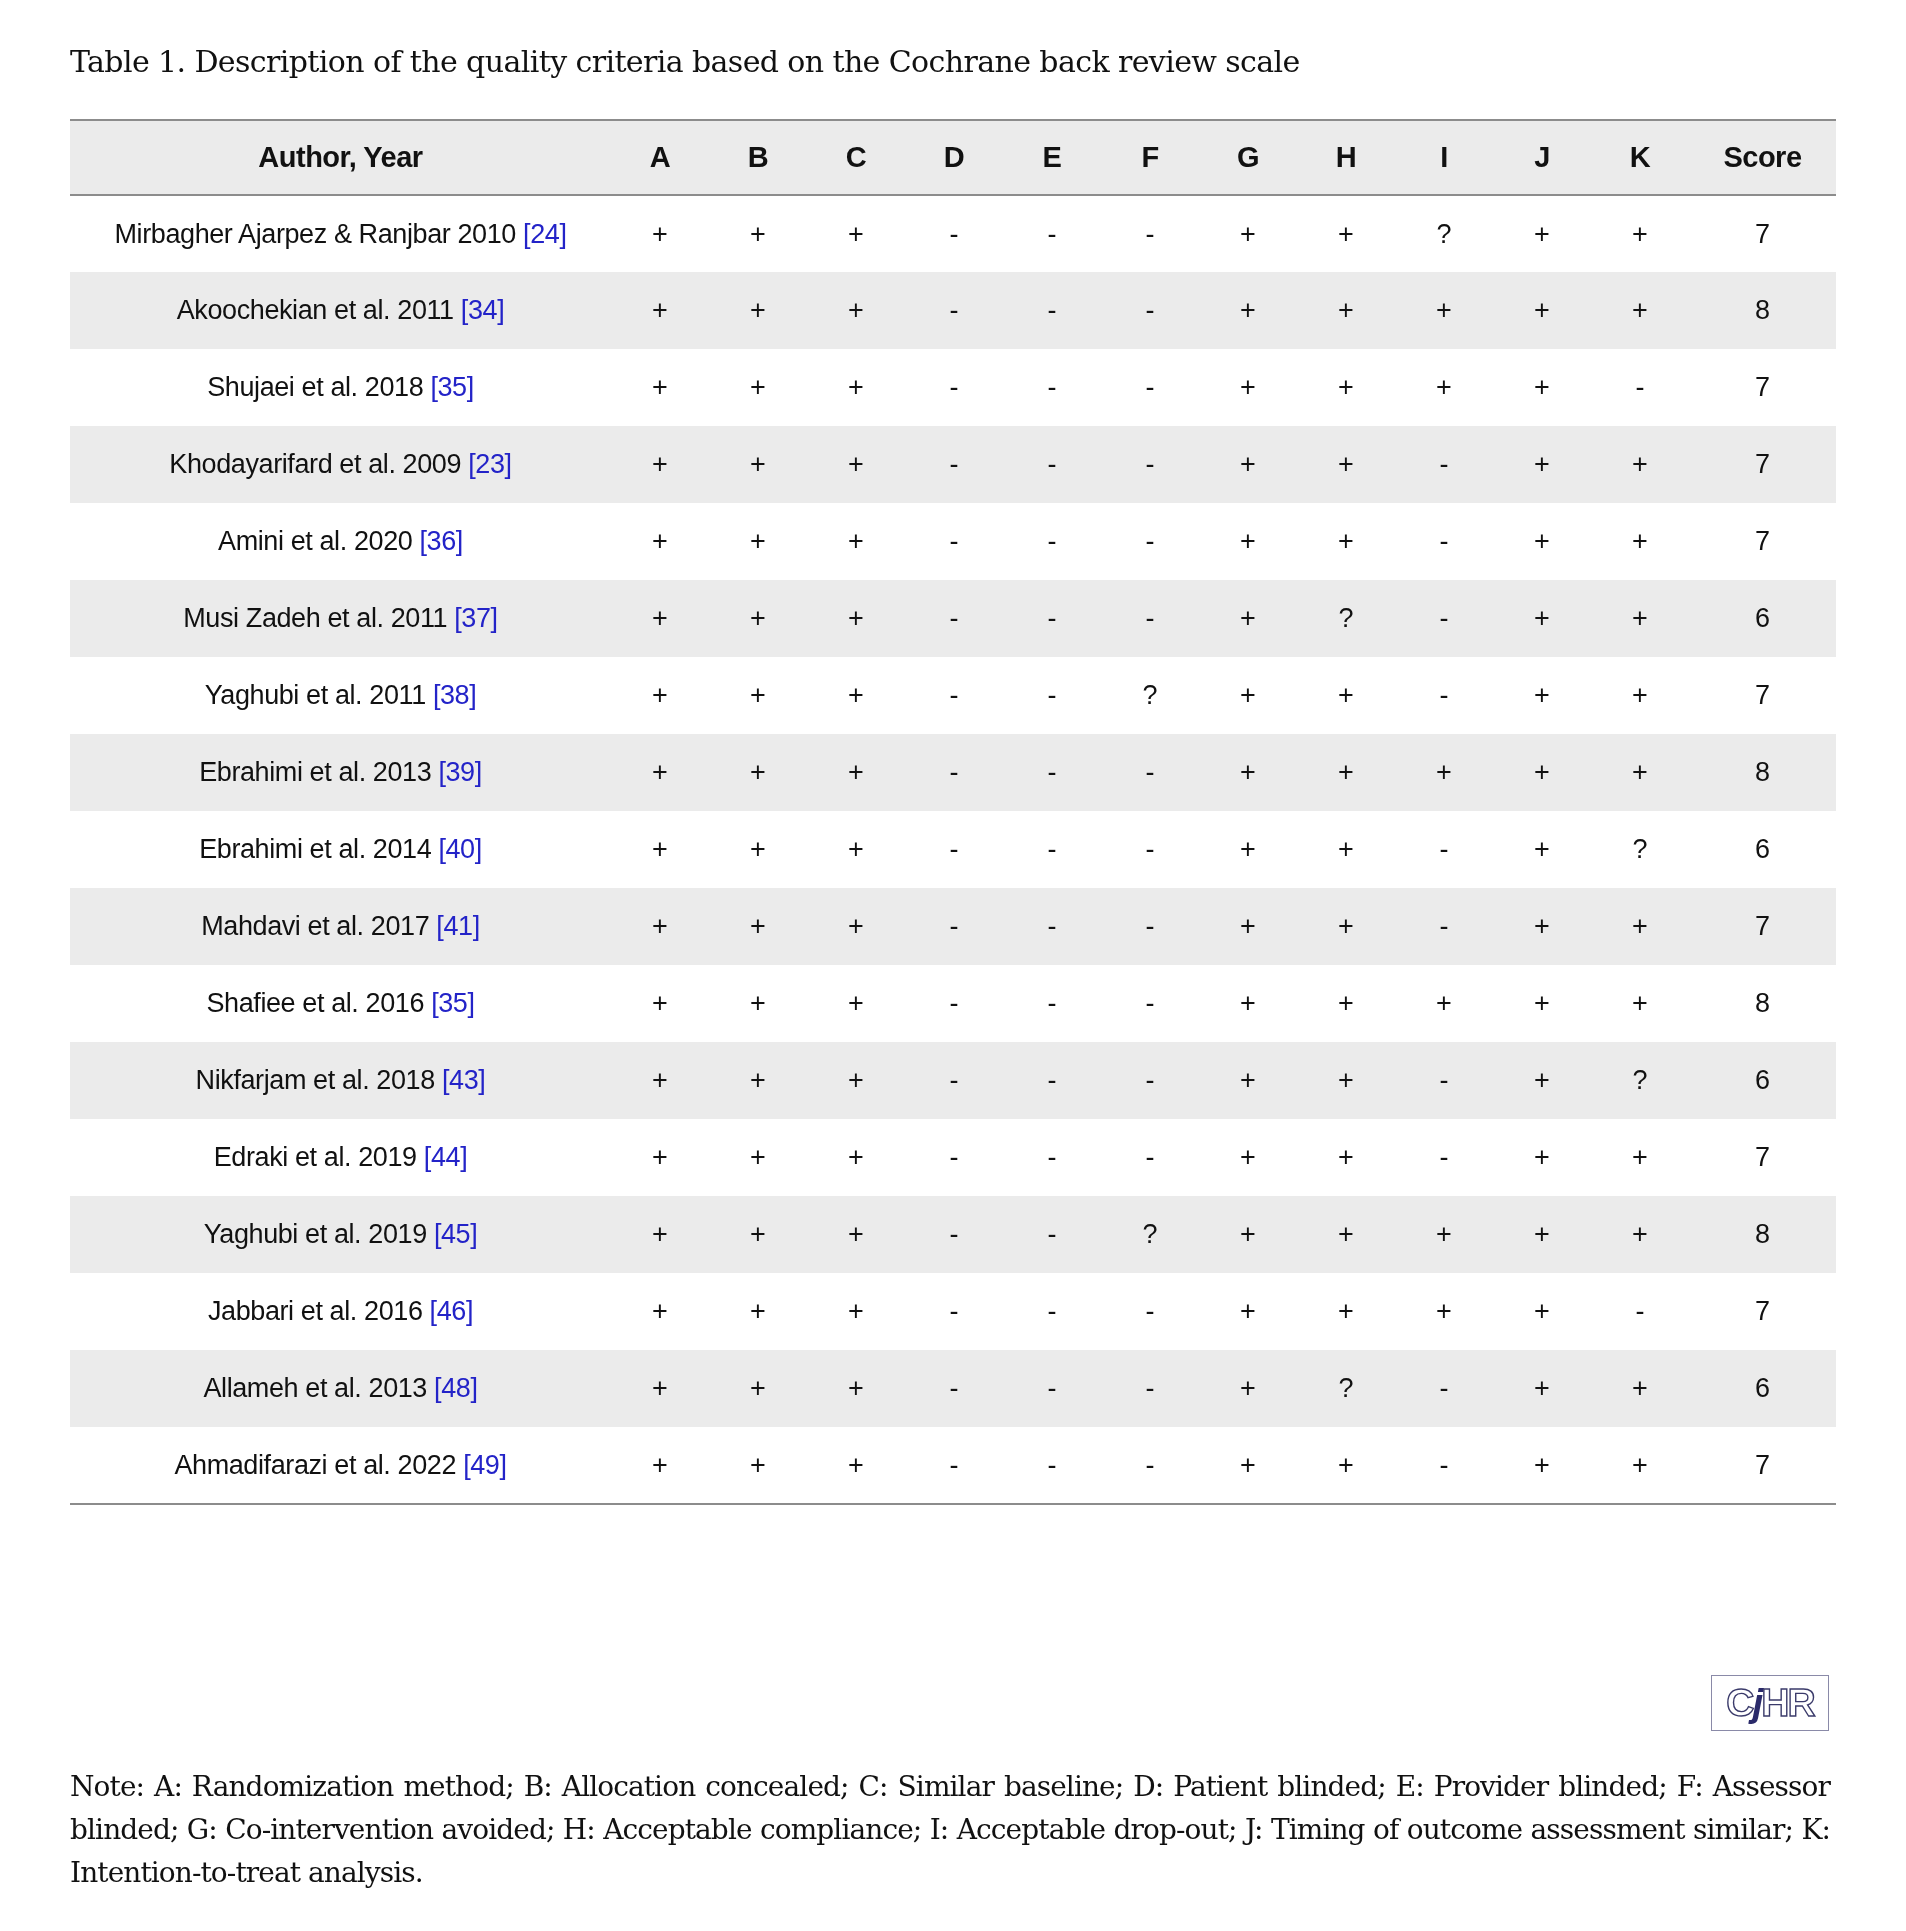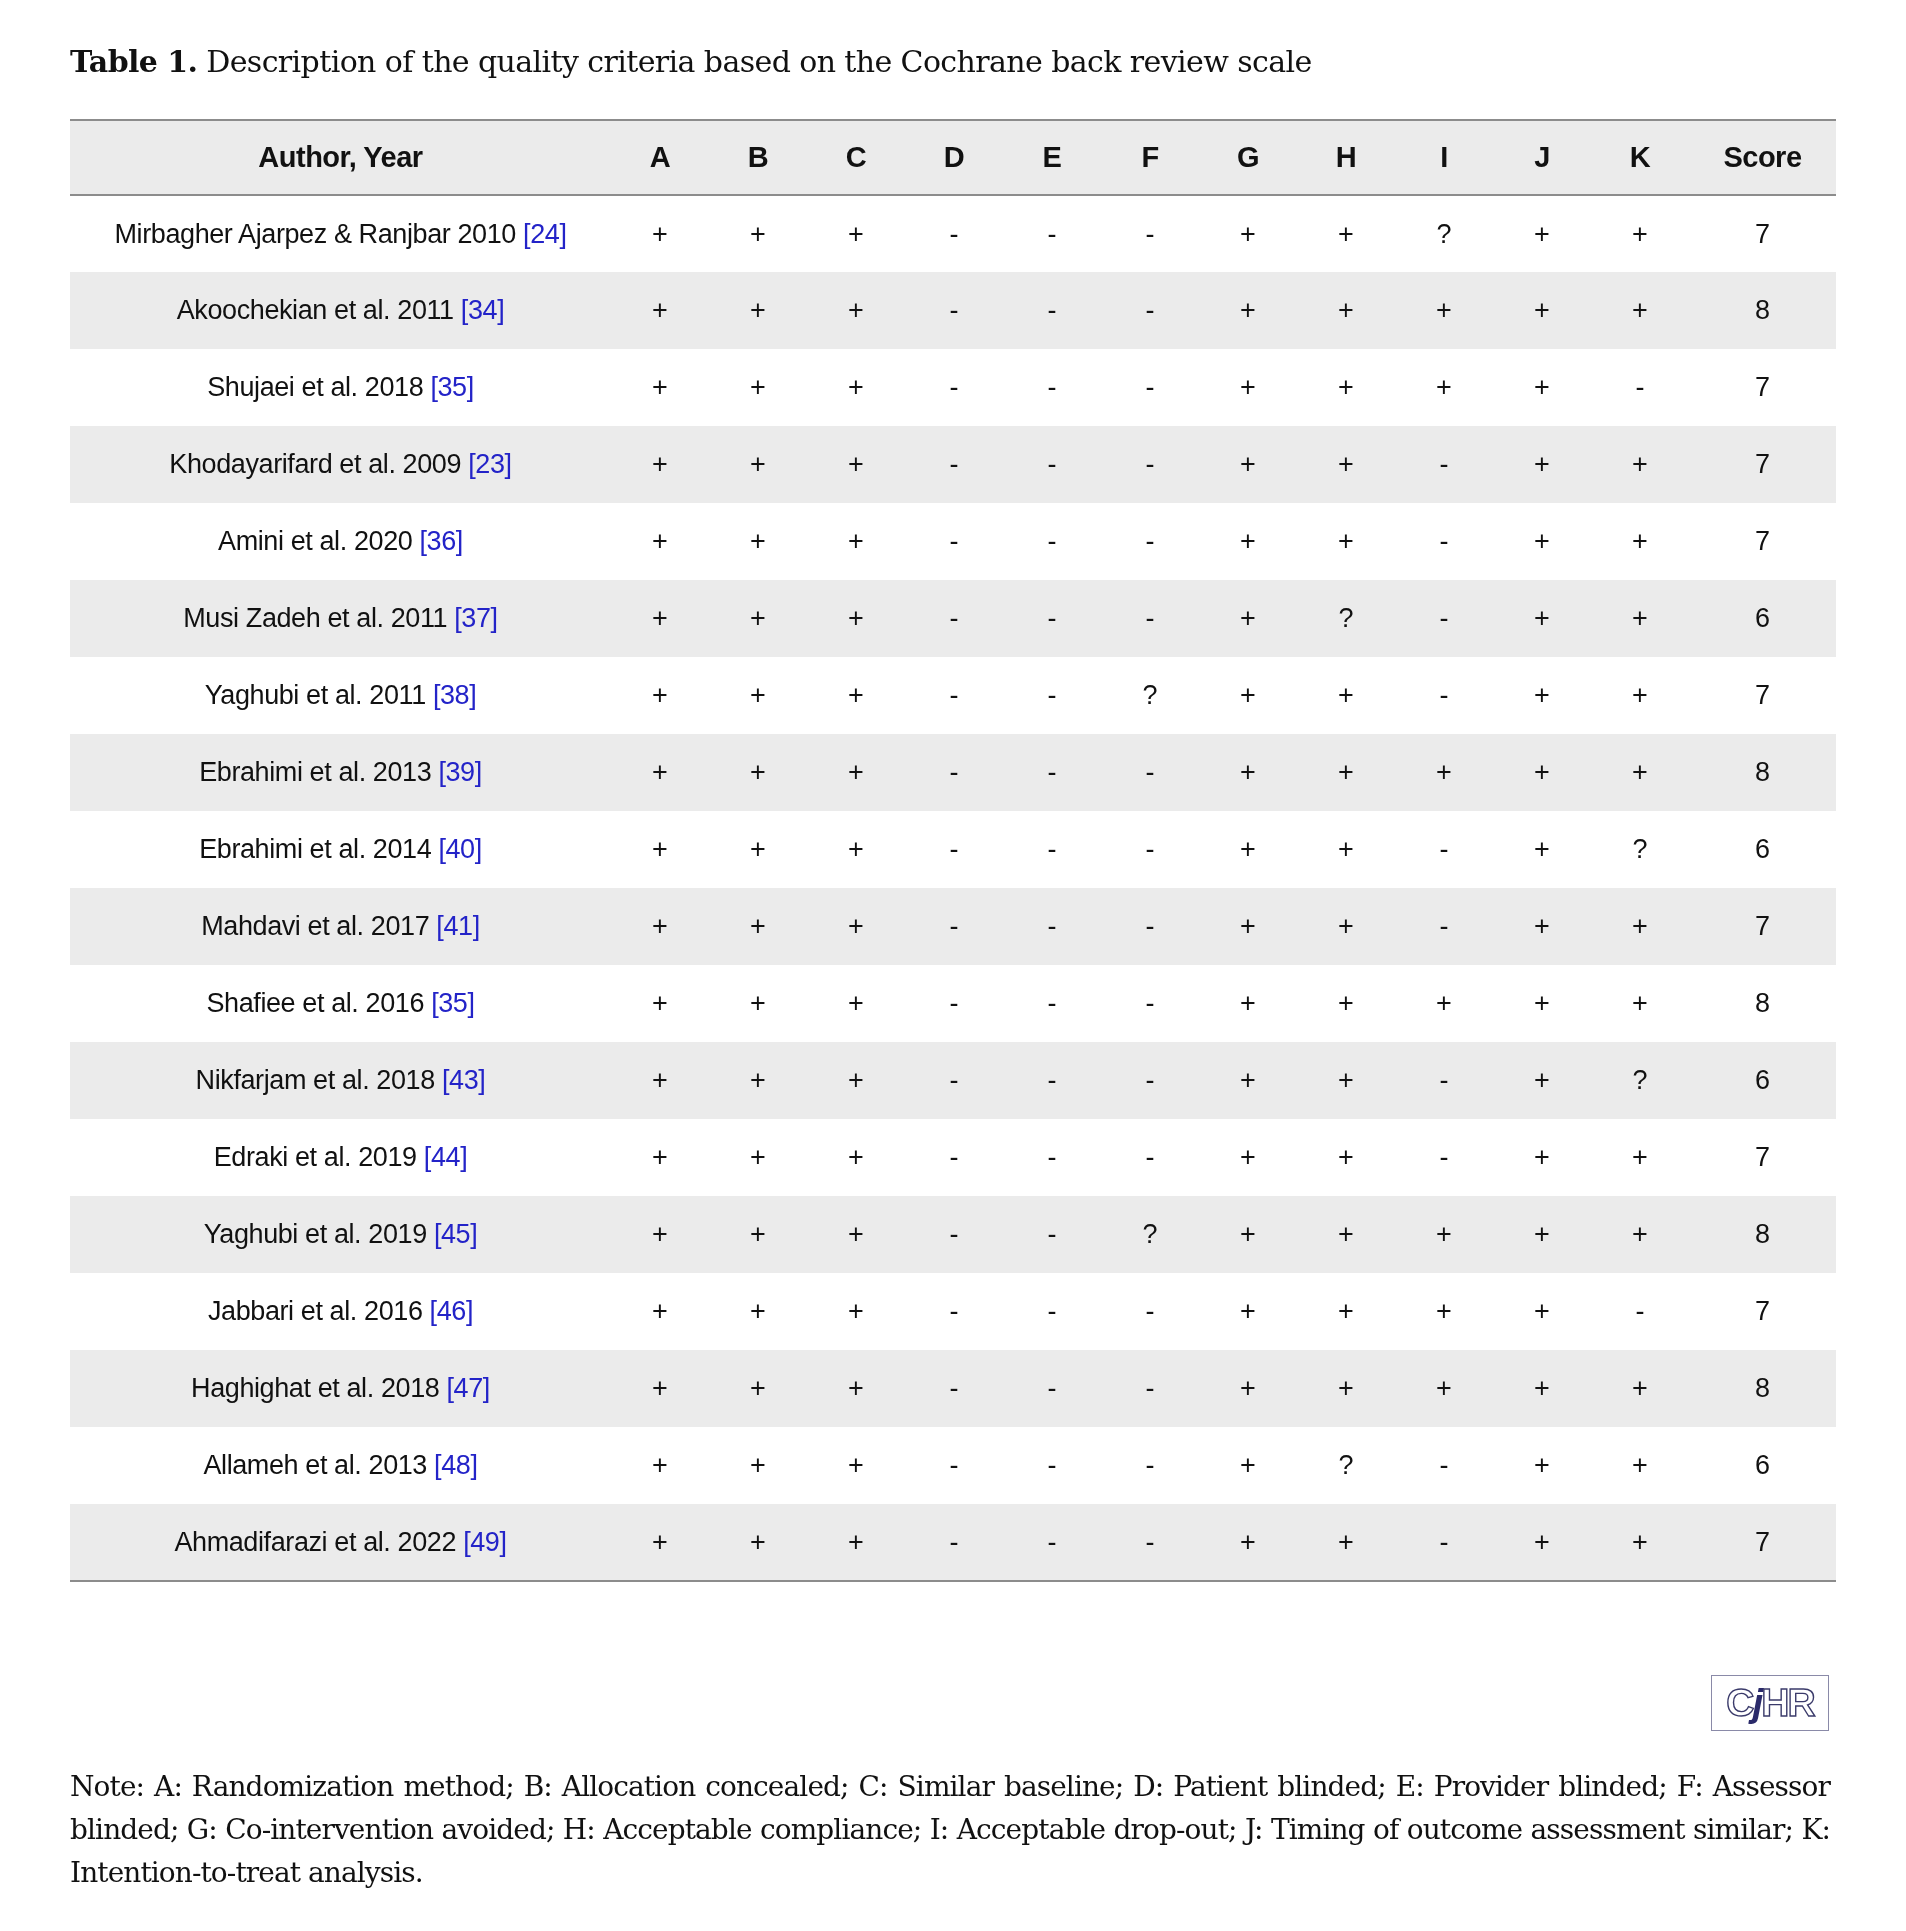--- a/index.html
+++ b/index.html
@@ -2,21 +2,21 @@
 <html><head>
 <meta charset="utf-8">
 <style>
   html, body { margin: 0; padding: 0; background: #ffffff; }
   body { width: 1907px; height: 1931px; position: relative; overflow: hidden; color: #111; }
   .caption {
     position: absolute; left: 70px; top: 44px;
     font-family: "DejaVu Serif", "Liberation Serif", serif;
     font-size: 30px; letter-spacing: -0.6px; white-space: nowrap;
   }
-  .caption b { font-weight: bold; margin-top: 15px; }
+  .caption b { font-weight: normal; margin-top: 15px; }
   table.qt {
     position: absolute; left: 70px; top: 119px; width: 1760px;
     border-collapse: collapse; table-layout: fixed;
     font-family: "Liberation Sans", "DejaVu Sans", sans-serif;
   }
   table.qt thead tr { background: #ebebeb; height: 75px; }
   table.qt thead th {
     font-size: 29px; font-weight: bold; text-align: center;
     border-top: 2.9px solid #8c8c8c; border-bottom: 2.9px solid #8c8c8c;
     letter-spacing: -0.5px;
@@ -303,35 +303,20 @@
         <td>-</td>
         <td>-</td>
         <td>+</td>
         <td>+</td>
         <td>+</td>
         <td>+</td>
         <td>-</td>
         <td>7</td>
       </tr>
       <tr>
-        <td class="author"><span>Haghighat et al. 2018</span> <span class="ref">[47]</span></td>
-        <td>+</td>
-        <td>+</td>
-        <td>+</td>
-        <td>-</td>
-        <td>-</td>
-        <td>-</td>
-        <td>+</td>
-        <td>+</td>
-        <td>+</td>
-        <td>+</td>
-        <td>+</td>
-        <td>8</td>
-      </tr>
-      <tr>
         <td class="author"><span>Allameh et al. 2013</span> <span class="ref">[48]</span></td>
         <td>+</td>
         <td>+</td>
         <td>+</td>
         <td>-</td>
         <td>-</td>
         <td>-</td>
         <td>+</td>
         <td>?</td>
         <td>-</td>

